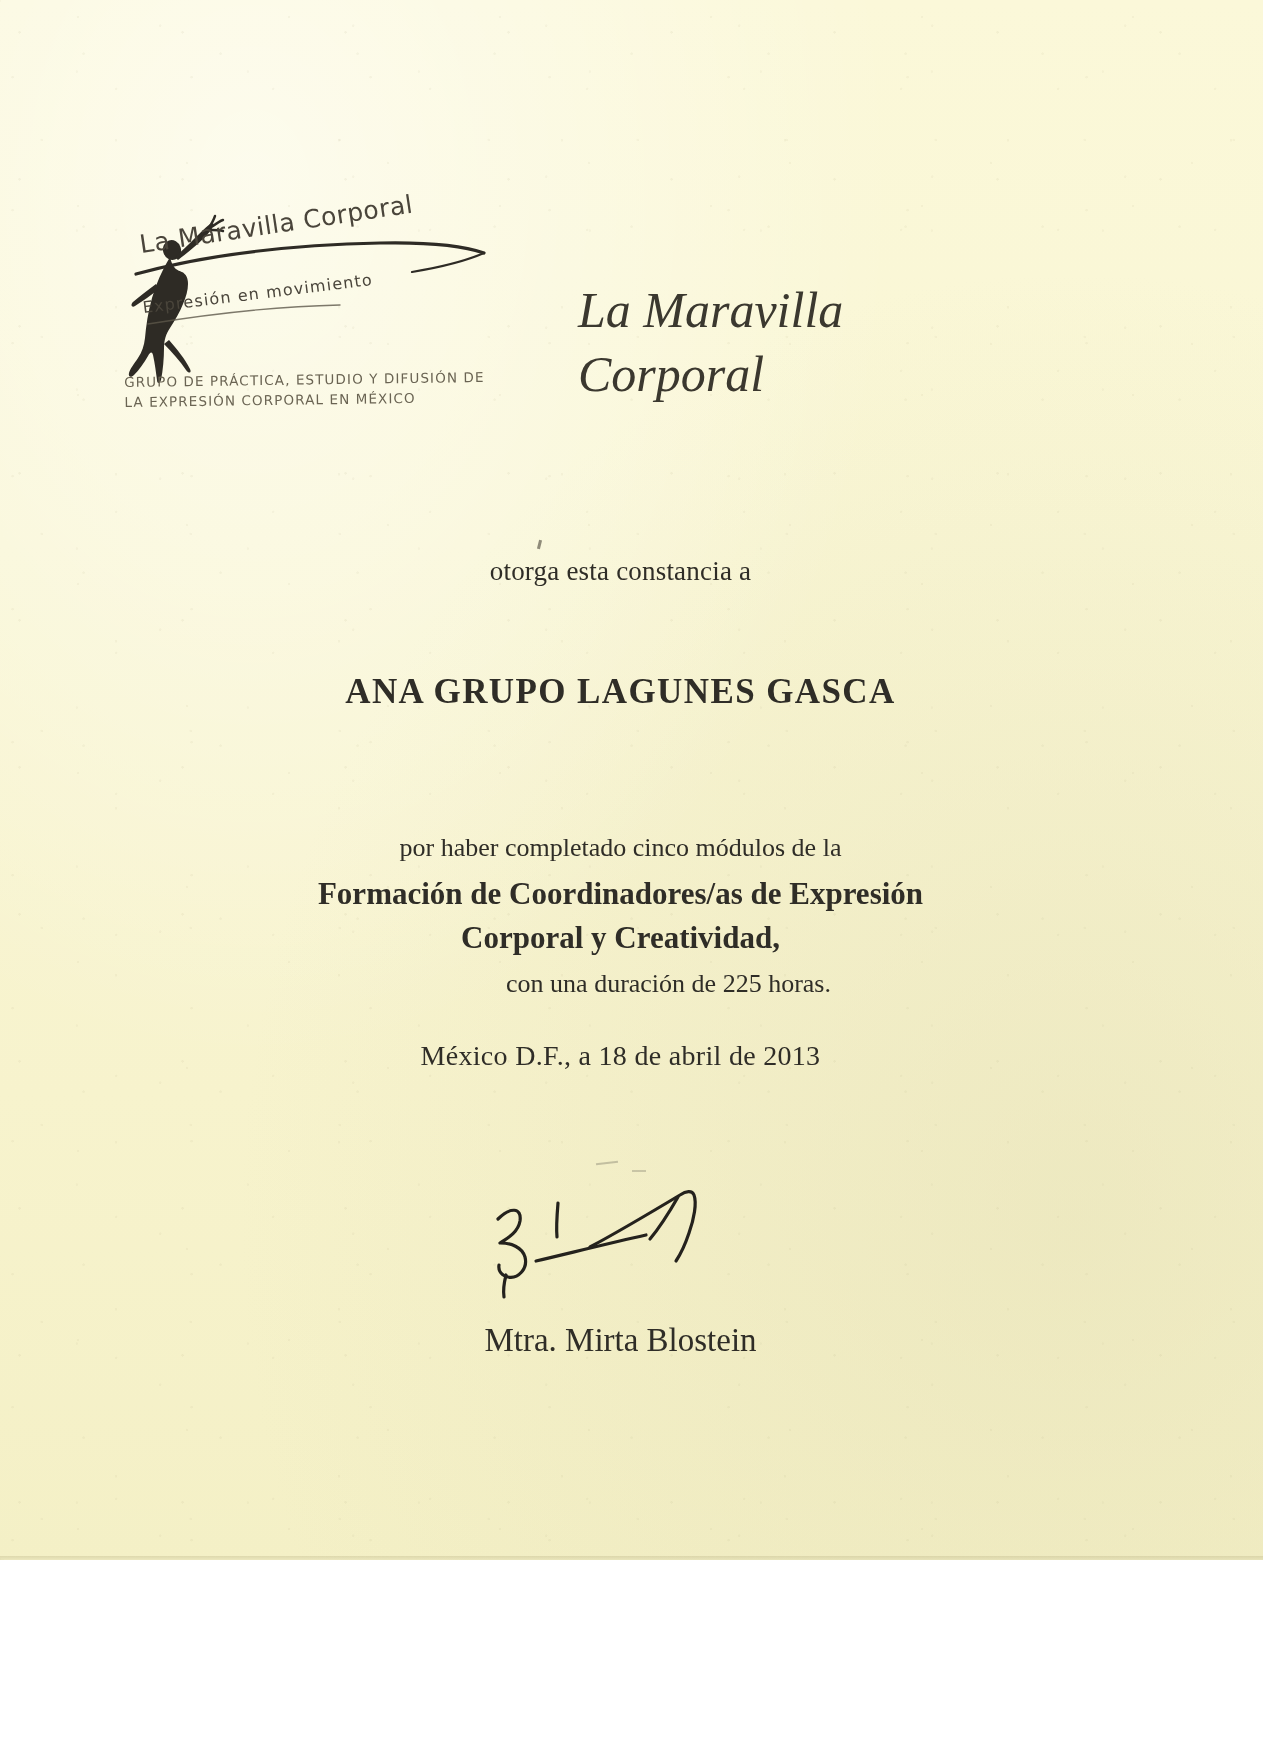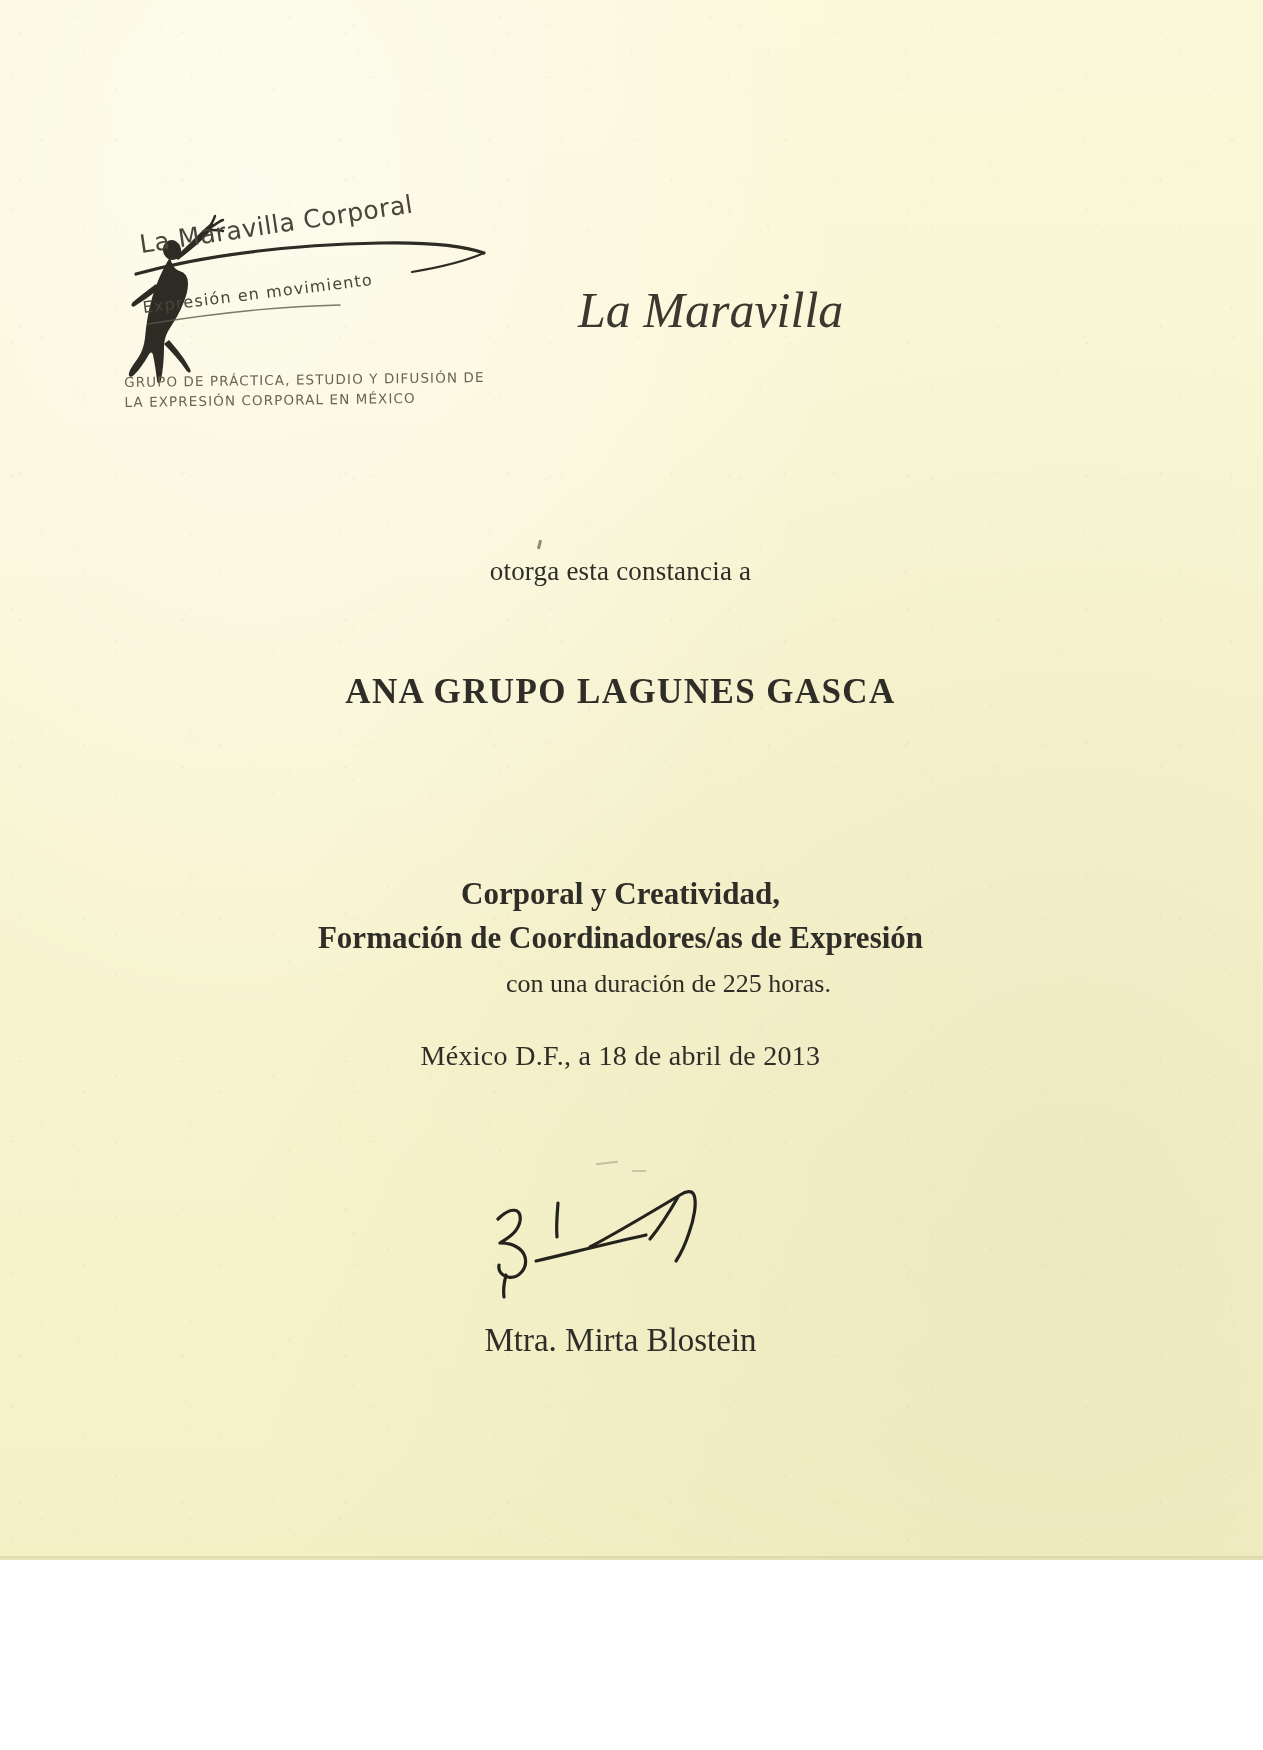--- a/index.html
+++ b/index.html
@@ -228,32 +228,34 @@
     <div class="logo-script" id="logo-tagline">Expresión en movimiento</div>
 
     <div id="logo-sub">
       <div>GRUPO DE PRÁCTICA, ESTUDIO Y DIFUSIÓN DE</div>
       <div>LA EXPRESIÓN CORPORAL EN MÉXICO</div>
     </div>
   </div>
 
   <div id="title">
     <div>La Maravilla</div>
+    <div>Corporal</div>
   </div>
 
   <div class="stray-mark" style="left:538px; top:540px; width:3px; height:9px; transform:rotate(14deg);"></div>
 
   <div class="ctext" id="grants">otorga esta constancia a</div>
 
   <div class="ctext" id="recipient">ANA GRUPO LAGUNES GASCA</div>
 
+  <div class="ctext" id="reason-1">por haber completado cinco módulos de la</div>
 
   <div class="ctext" id="course">
+    <div>Formación de Coordinadores/as de Expresión</div>
     <div>Corporal y Creatividad,</div>
-    <div>Formación de Coordinadores/as de Expresión</div>
   </div>
 
   <div class="ctext" id="duration">con una duración de 225 horas.</div>
 
   <div class="ctext" id="place-date">México D.F., a   18 de abril de 2013</div>
 
   <svg id="signature" viewBox="0 0 280 160">
     <g stroke="#24221d" fill="none" stroke-width="3.2" stroke-linecap="round" stroke-linejoin="round">
 
       <path d="M28 34 C40 22 52 22 50 36 C48 48 36 54 30 58 C41 58 52 62 55 72

